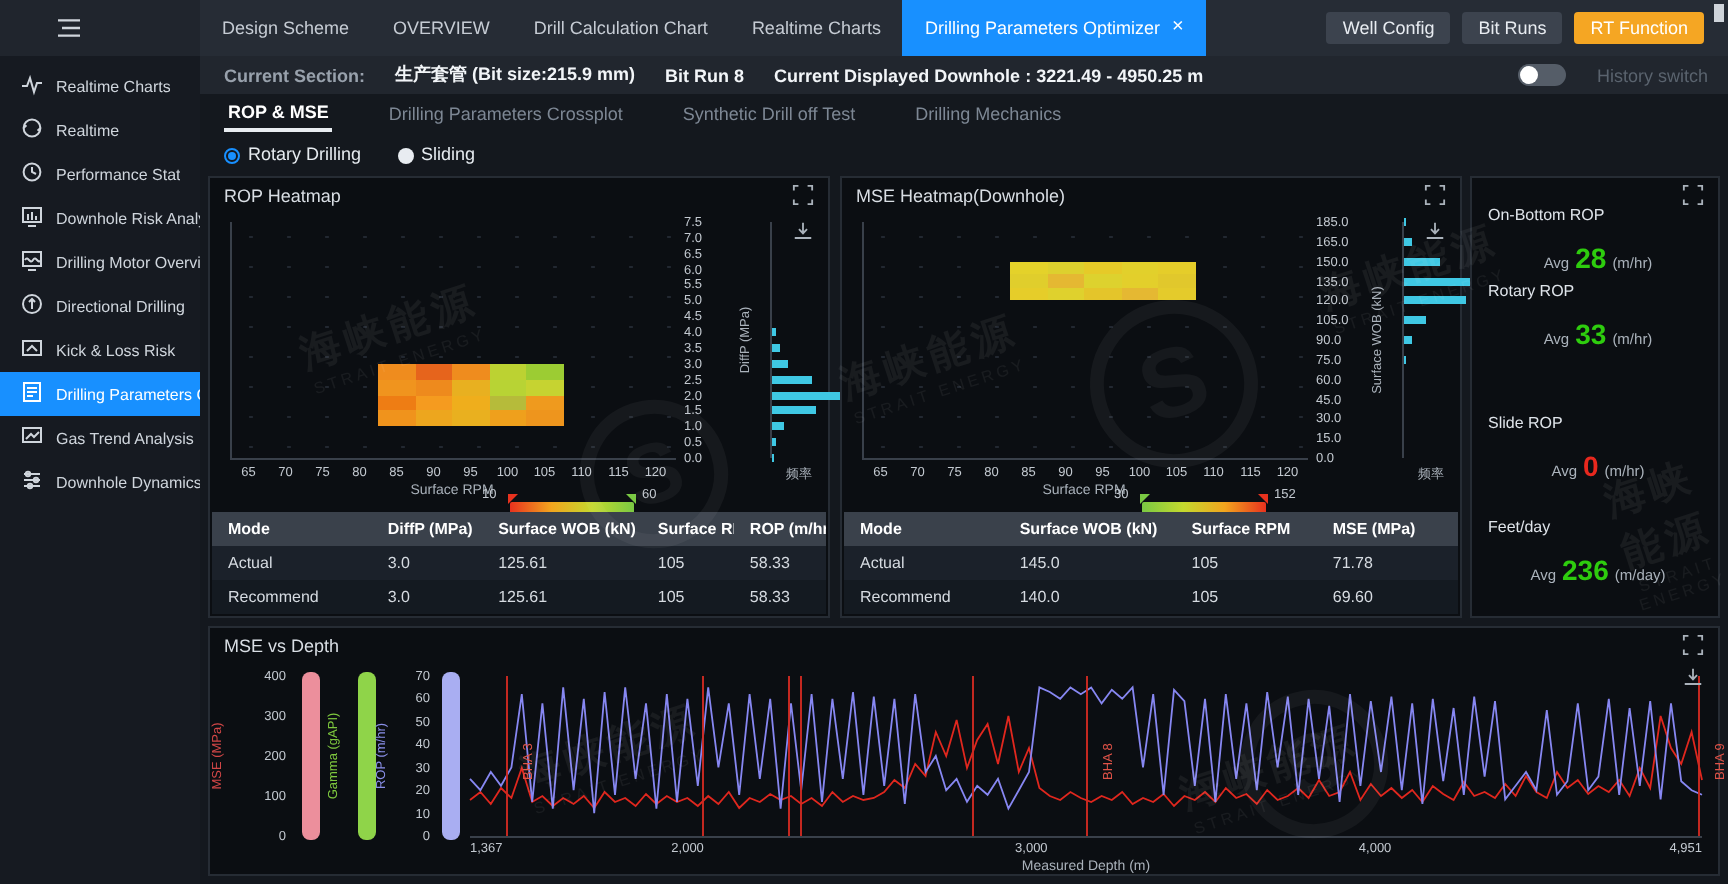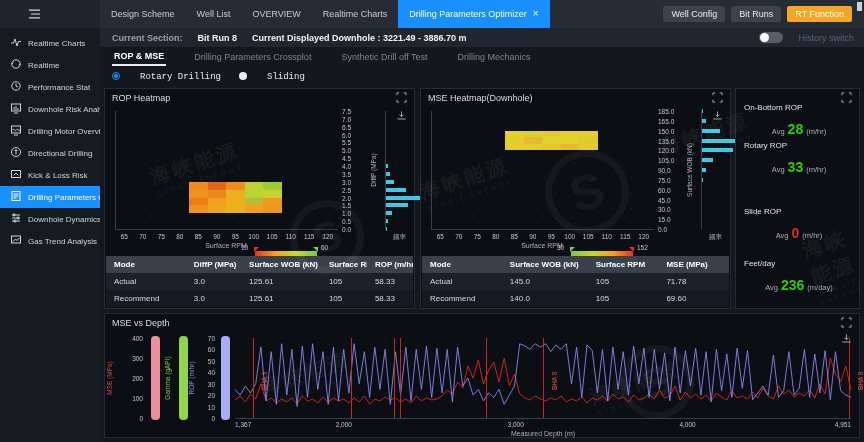--- a/index.html
+++ b/index.html
@@ -27,21 +27,21 @@
   .lab{color:#98a1ac;font-weight:bold;}
   .val{color:#f2f5f8;font-weight:bold;white-space:nowrap;}
   .toggle{margin-left:auto;width:24px;height:11px;border-radius:6px;background:#555d68;position:relative;cursor:pointer;flex:0 0 auto;}
   .toggle .knob{position:absolute;left:1px;top:1px;width:9px;height:9px;border-radius:50%;background:#fff;}
   .hist-lab{color:#5a636e;font-size:9px;white-space:nowrap;}
   
   .subtabs{position:absolute;left:100px;right:0;top:47px;height:20px;display:flex;gap:26px;align-items:center;padding-left:12px;font-size:9px;}
   .subtab{color:#7d8794;cursor:pointer;padding:2px 2px 3px;text-align:center;}
   .subtab.active{color:#fff;font-weight:bold;border-bottom:2px solid #e8ecf1;}
   .radios{position:absolute;left:100px;top:67px;height:19px;display:flex;gap:18px;align-items:center;padding-left:12px;font-size:9px;color:#e6ebf0;}
-  .radio-opt{display:flex;align-items:flex-start;gap:20px;cursor:pointer;font-family:Liberation Mono, monospace;}
+  .radio-opt{display:flex;align-items:flex-end;gap:4px;cursor:pointer;}
   .rdo{width:8px;height:8px;border-radius:50%;box-sizing:border-box;display:flex;align-items:center;justify-content:center;}
   .rdo.sel{border:1px solid #1890ff;}
   .rdo.sel i{width:4px;height:4px;border-radius:50%;background:#1890ff;}
   .rdo.un{background:#e8ecf1;}
   
   .panel{position:absolute;background:#0b0e12;border:1px solid #262c34;box-sizing:border-box;}
   #rop-panel{left:104px;top:88px;width:311px;height:221px;}
   #mse-panel{left:420px;top:88px;width:311px;height:221px;}
   #stats-panel{left:735px;top:88px;width:125px;height:221px;}
   #depth-panel{left:104px;top:313px;width:756px;height:125px;}
@@ -84,22 +84,22 @@
   <div class="corner"></div>
 
   <div class="topbar">
     <div class="menu-btn">
       <svg width="13" height="10" viewBox="0 0 13 10">
           <path d="M1 1.2h11M3 5h9M1 8.8h11" stroke="#cfd5dc" stroke-width="1.2" fill="none"></path>
         </svg>
     </div>
     <div class="tabs" id="topbar-tabs">
         <div class="tab">Design Scheme</div>
-        <div class="tab">Well List</div>
         <div class="tab">OVERVIEW</div>
+        <div class="tab">Drill Calculation Chart</div>
         <div class="tab">Realtime Charts</div>
         <div class="tab active">Drilling Parameters Optimizer<span class="x">×</span></div>
       </div>
     <div class="top-actions" id="topbar-actions">
         <div class="tbtn">Well Config</div>
         <div class="tbtn">Bit Runs</div>
         <div class="tbtn orange">RT Function</div>
       </div>
   </div>
 
@@ -154,42 +154,43 @@
       </div>
       <div class="side-item active">
         <span><svg width="12" height="12" viewBox="0 0 12 12" fill="none" stroke="#fff" stroke-width="1">
             <rect x="2" y="1.5" width="8" height="9"></rect>
             <path d="M3.5,4 h5 M3.5,6 h5 M3.5,8 h3"></path>
           </svg></span>
         <span class="lbl">Drilling Parameters Opt</span>
       </div>
       <div class="side-item">
         <span><svg width="12" height="12" viewBox="0 0 12 12" fill="none" stroke="#cfd5dc" stroke-width="1">
+            <rect x="1.5" y="2" width="9" height="7"></rect>
+            <path d="M3,7.5 L5.5,5 L7,6.5 L9.5,4"></path>
+          </svg></span>
+        <span class="lbl">Gas Trend Analysis</span>
+      </div>
+      <div class="side-item">
+        <span><svg width="12" height="12" viewBox="0 0 12 12" fill="none" stroke="#cfd5dc" stroke-width="1">
             <path d="M2,3 h8 M2,6 h8 M2,9 h8"></path>
             <circle cx="4" cy="3" r="1.1"></circle>
             <circle cx="8" cy="6" r="1.1"></circle>
             <circle cx="5" cy="9" r="1.1"></circle>
           </svg></span>
         <span class="lbl">Downhole Dynamics</span>
       </div>
-      <div class="side-item">
-        <span><svg width="12" height="12" viewBox="0 0 12 12" fill="none" stroke="#cfd5dc" stroke-width="1">
-            <rect x="1.5" y="2" width="9" height="7"></rect>
-            <path d="M3,7.5 L5.5,5 L7,6.5 L9.5,4"></path>
-          </svg></span>
-        <span class="lbl">Gas Trend Analysis</span>
-      </div>
     </nav>
 
   <div class="infobar">
     <span class="lab">Current Section:</span>
+    <span class="val">生产套管 (Bit size:215.9 mm)</span>
     <span class="val">Bit Run 8</span>
     <span class="val">
       <span>Current Displayed Downhole :</span>
-      <span>3221.49 - 3886.70 m</span>
+      <span>3221.49 - 4950.25 m</span>
     </span>
     <div class="toggle">
         <div class="knob"></div>
       </div>
     <span class="hist-lab">History switch</span>
   </div>
 
   <div class="subtabs" id="subtab-list">
       <div class="subtab active">ROP &amp; MSE</div>
       <div class="subtab">Drilling Parameters Crossplot</div>

